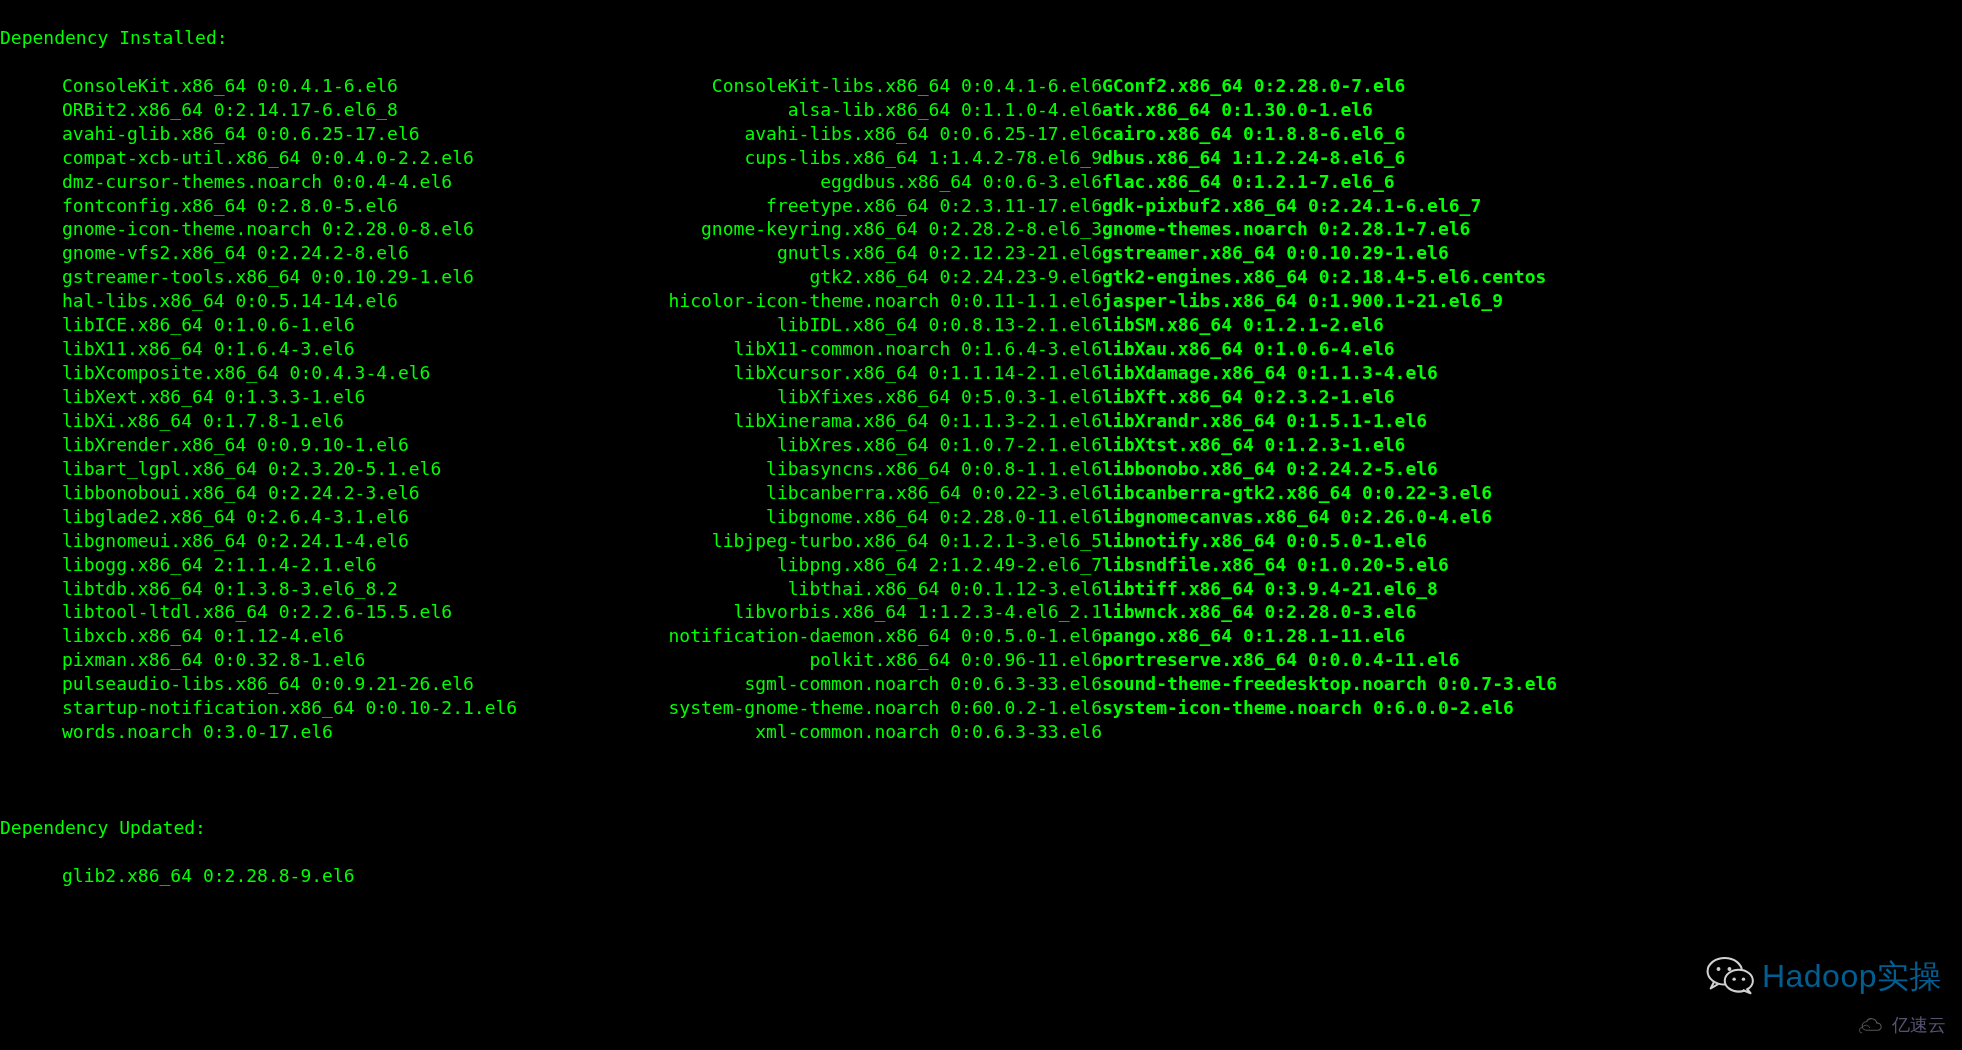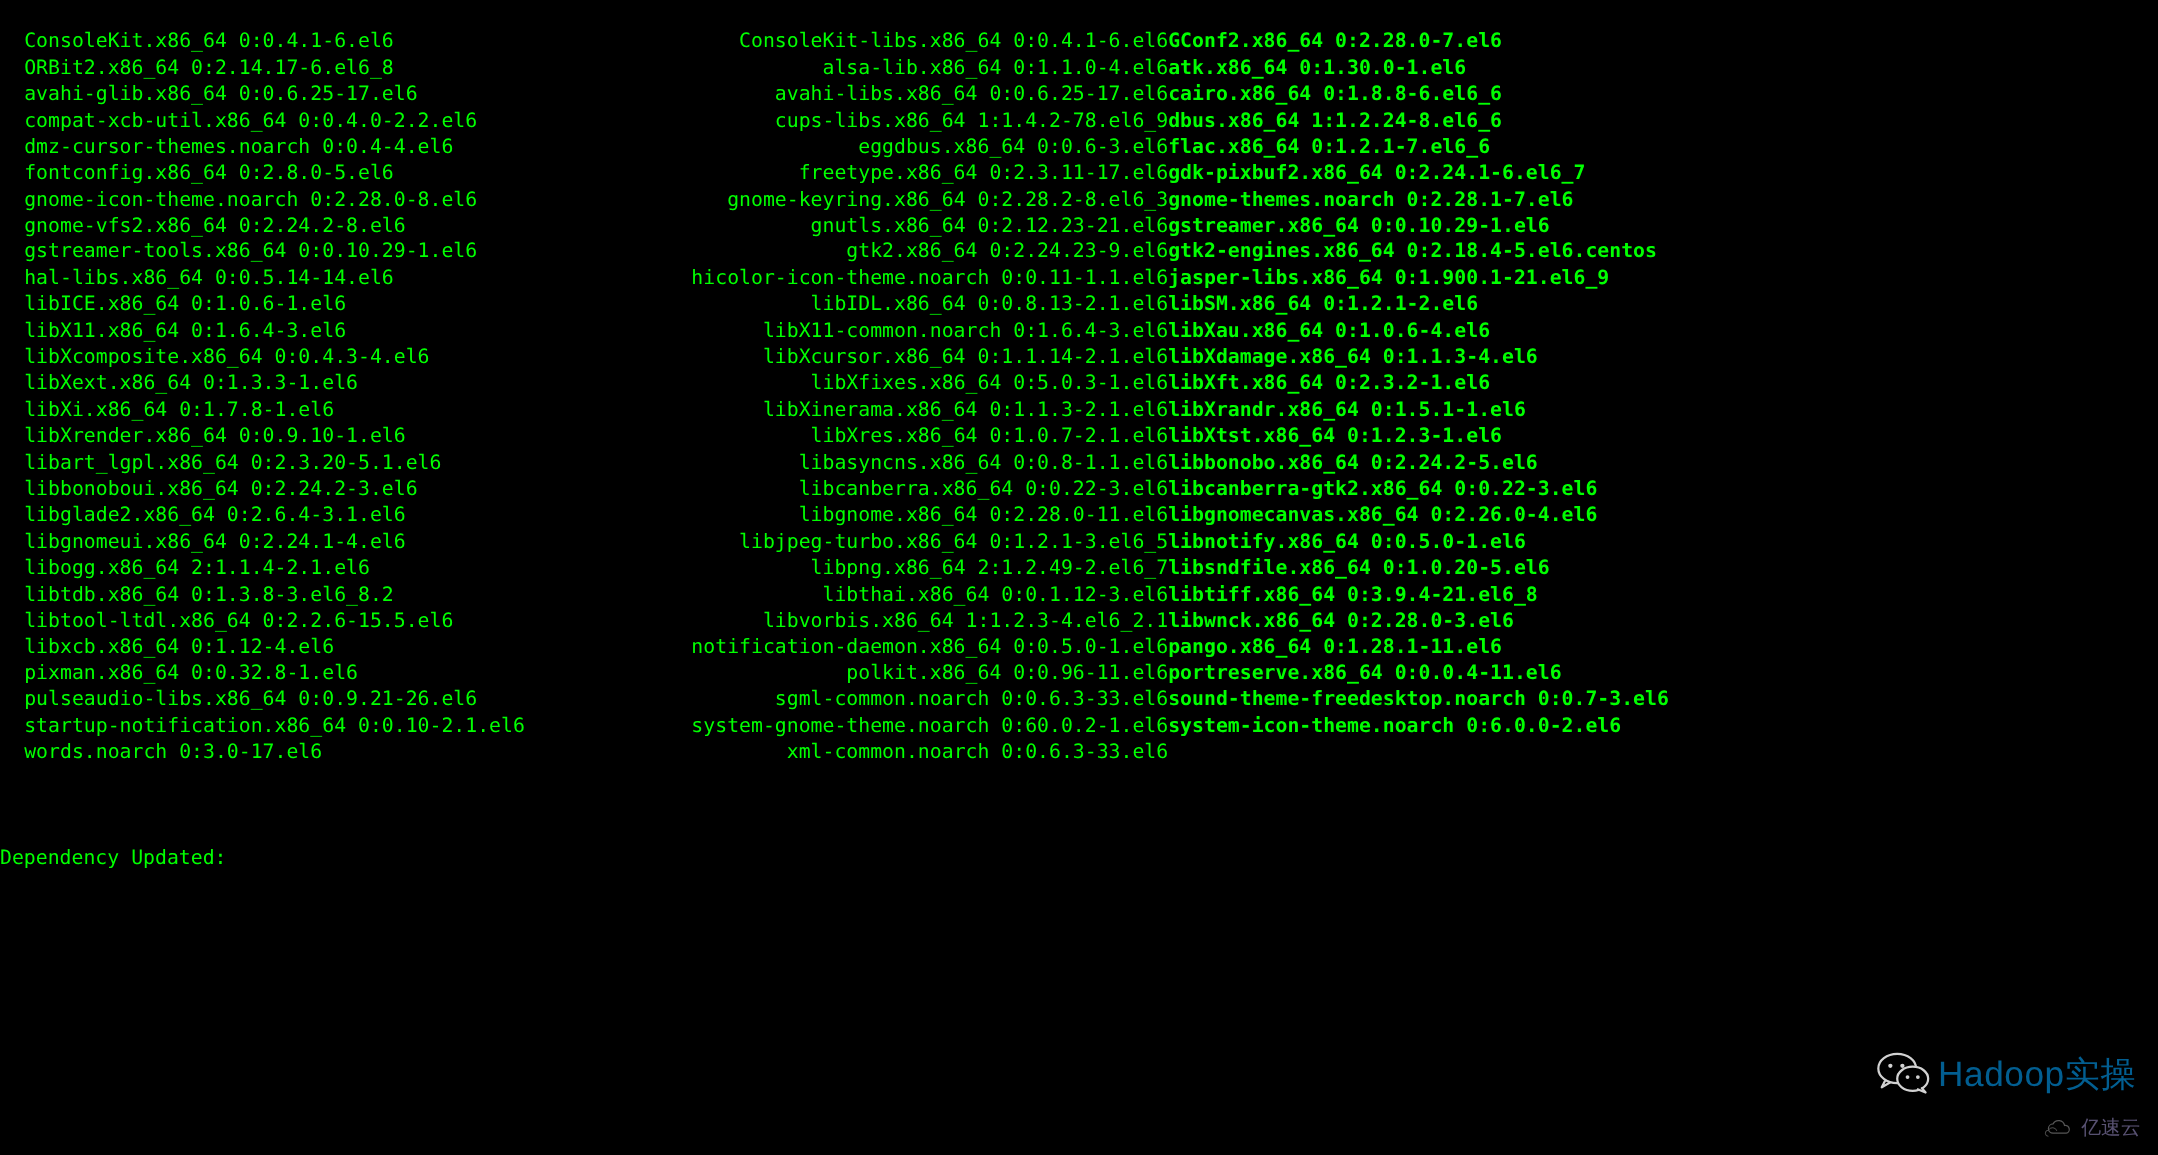--- a/index.html
+++ b/index.html
@@ -12,21 +12,21 @@
     line-height: 1.33;
     width: 1962px;
     height: 1050px;
     overflow: hidden;
     position: relative;
   }
   .term {
     white-space: pre;
     padding-top: 2px;
   }
-  .row { display: flex; }
+  .row { display: flex; margin-left: 40px; }
   .col { box-sizing: border-box; }
   .c0 { width: 550px; padding-left: 0; }
   .c1 { width: 490px; padding-left: 0; text-align: right; }
   .c2 { flex: 1; padding-left: 0; font-weight: bold; }
   .indent { padding-left: 22px; }
   .nowrap { white-space: pre; }
 
   
   .watermarks {
     position: absolute;
@@ -62,24 +62,25 @@
     font-size: 18px;
     opacity: 0.45;
     z-index: 4;
   }
   .yisu svg { width: 28px; height: 18px; display: inline-block; }
 </style>
 </head>
 <body>
 
 <div class="term">
+<div>Dependency Installed:</div>
 <div id="installed-rows"><div class="row indent"><div class="col c0 nowrap">ConsoleKit.x86_64 0:0.4.1-6.el6</div><div class="col c1 nowrap">ConsoleKit-libs.x86_64 0:0.4.1-6.el6</div><div class="col c2 nowrap">GConf2.x86_64 0:2.28.0-7.el6</div></div><div class="row indent"><div class="col c0 nowrap">ORBit2.x86_64 0:2.14.17-6.el6_8</div><div class="col c1 nowrap">alsa-lib.x86_64 0:1.1.0-4.el6</div><div class="col c2 nowrap">atk.x86_64 0:1.30.0-1.el6</div></div><div class="row indent"><div class="col c0 nowrap">avahi-glib.x86_64 0:0.6.25-17.el6</div><div class="col c1 nowrap">avahi-libs.x86_64 0:0.6.25-17.el6</div><div class="col c2 nowrap">cairo.x86_64 0:1.8.8-6.el6_6</div></div><div class="row indent"><div class="col c0 nowrap">compat-xcb-util.x86_64 0:0.4.0-2.2.el6</div><div class="col c1 nowrap">cups-libs.x86_64 1:1.4.2-78.el6_9</div><div class="col c2 nowrap">dbus.x86_64 1:1.2.24-8.el6_6</div></div><div class="row indent"><div class="col c0 nowrap">dmz-cursor-themes.noarch 0:0.4-4.el6</div><div class="col c1 nowrap">eggdbus.x86_64 0:0.6-3.el6</div><div class="col c2 nowrap">flac.x86_64 0:1.2.1-7.el6_6</div></div><div class="row indent"><div class="col c0 nowrap">fontconfig.x86_64 0:2.8.0-5.el6</div><div class="col c1 nowrap">freetype.x86_64 0:2.3.11-17.el6</div><div class="col c2 nowrap">gdk-pixbuf2.x86_64 0:2.24.1-6.el6_7</div></div><div class="row indent"><div class="col c0 nowrap">gnome-icon-theme.noarch 0:2.28.0-8.el6</div><div class="col c1 nowrap">gnome-keyring.x86_64 0:2.28.2-8.el6_3</div><div class="col c2 nowrap">gnome-themes.noarch 0:2.28.1-7.el6</div></div><div class="row indent"><div class="col c0 nowrap">gnome-vfs2.x86_64 0:2.24.2-8.el6</div><div class="col c1 nowrap">gnutls.x86_64 0:2.12.23-21.el6</div><div class="col c2 nowrap">gstreamer.x86_64 0:0.10.29-1.el6</div></div><div class="row indent"><div class="col c0 nowrap">gstreamer-tools.x86_64 0:0.10.29-1.el6</div><div class="col c1 nowrap">gtk2.x86_64 0:2.24.23-9.el6</div><div class="col c2 nowrap">gtk2-engines.x86_64 0:2.18.4-5.el6.centos</div></div><div class="row indent"><div class="col c0 nowrap">hal-libs.x86_64 0:0.5.14-14.el6</div><div class="col c1 nowrap">hicolor-icon-theme.noarch 0:0.11-1.1.el6</div><div class="col c2 nowrap">jasper-libs.x86_64 0:1.900.1-21.el6_9</div></div><div class="row indent"><div class="col c0 nowrap">libICE.x86_64 0:1.0.6-1.el6</div><div class="col c1 nowrap">libIDL.x86_64 0:0.8.13-2.1.el6</div><div class="col c2 nowrap">libSM.x86_64 0:1.2.1-2.el6</div></div><div class="row indent"><div class="col c0 nowrap">libX11.x86_64 0:1.6.4-3.el6</div><div class="col c1 nowrap">libX11-common.noarch 0:1.6.4-3.el6</div><div class="col c2 nowrap">libXau.x86_64 0:1.0.6-4.el6</div></div><div class="row indent"><div class="col c0 nowrap">libXcomposite.x86_64 0:0.4.3-4.el6</div><div class="col c1 nowrap">libXcursor.x86_64 0:1.1.14-2.1.el6</div><div class="col c2 nowrap">libXdamage.x86_64 0:1.1.3-4.el6</div></div><div class="row indent"><div class="col c0 nowrap">libXext.x86_64 0:1.3.3-1.el6</div><div class="col c1 nowrap">libXfixes.x86_64 0:5.0.3-1.el6</div><div class="col c2 nowrap">libXft.x86_64 0:2.3.2-1.el6</div></div><div class="row indent"><div class="col c0 nowrap">libXi.x86_64 0:1.7.8-1.el6</div><div class="col c1 nowrap">libXinerama.x86_64 0:1.1.3-2.1.el6</div><div class="col c2 nowrap">libXrandr.x86_64 0:1.5.1-1.el6</div></div><div class="row indent"><div class="col c0 nowrap">libXrender.x86_64 0:0.9.10-1.el6</div><div class="col c1 nowrap">libXres.x86_64 0:1.0.7-2.1.el6</div><div class="col c2 nowrap">libXtst.x86_64 0:1.2.3-1.el6</div></div><div class="row indent"><div class="col c0 nowrap">libart_lgpl.x86_64 0:2.3.20-5.1.el6</div><div class="col c1 nowrap">libasyncns.x86_64 0:0.8-1.1.el6</div><div class="col c2 nowrap">libbonobo.x86_64 0:2.24.2-5.el6</div></div><div class="row indent"><div class="col c0 nowrap">libbonoboui.x86_64 0:2.24.2-3.el6</div><div class="col c1 nowrap">libcanberra.x86_64 0:0.22-3.el6</div><div class="col c2 nowrap">libcanberra-gtk2.x86_64 0:0.22-3.el6</div></div><div class="row indent"><div class="col c0 nowrap">libglade2.x86_64 0:2.6.4-3.1.el6</div><div class="col c1 nowrap">libgnome.x86_64 0:2.28.0-11.el6</div><div class="col c2 nowrap">libgnomecanvas.x86_64 0:2.26.0-4.el6</div></div><div class="row indent"><div class="col c0 nowrap">libgnomeui.x86_64 0:2.24.1-4.el6</div><div class="col c1 nowrap">libjpeg-turbo.x86_64 0:1.2.1-3.el6_5</div><div class="col c2 nowrap">libnotify.x86_64 0:0.5.0-1.el6</div></div><div class="row indent"><div class="col c0 nowrap">libogg.x86_64 2:1.1.4-2.1.el6</div><div class="col c1 nowrap">libpng.x86_64 2:1.2.49-2.el6_7</div><div class="col c2 nowrap">libsndfile.x86_64 0:1.0.20-5.el6</div></div><div class="row indent"><div class="col c0 nowrap">libtdb.x86_64 0:1.3.8-3.el6_8.2</div><div class="col c1 nowrap">libthai.x86_64 0:0.1.12-3.el6</div><div class="col c2 nowrap">libtiff.x86_64 0:3.9.4-21.el6_8</div></div><div class="row indent"><div class="col c0 nowrap">libtool-ltdl.x86_64 0:2.2.6-15.5.el6</div><div class="col c1 nowrap">libvorbis.x86_64 1:1.2.3-4.el6_2.1</div><div class="col c2 nowrap">libwnck.x86_64 0:2.28.0-3.el6</div></div><div class="row indent"><div class="col c0 nowrap">libxcb.x86_64 0:1.12-4.el6</div><div class="col c1 nowrap">notification-daemon.x86_64 0:0.5.0-1.el6</div><div class="col c2 nowrap">pango.x86_64 0:1.28.1-11.el6</div></div><div class="row indent"><div class="col c0 nowrap">pixman.x86_64 0:0.32.8-1.el6</div><div class="col c1 nowrap">polkit.x86_64 0:0.96-11.el6</div><div class="col c2 nowrap">portreserve.x86_64 0:0.0.4-11.el6</div></div><div class="row indent"><div class="col c0 nowrap">pulseaudio-libs.x86_64 0:0.9.21-26.el6</div><div class="col c1 nowrap">sgml-common.noarch 0:0.6.3-33.el6</div><div class="col c2 nowrap">sound-theme-freedesktop.noarch 0:0.7-3.el6</div></div><div class="row indent"><div class="col c0 nowrap">startup-notification.x86_64 0:0.10-2.1.el6</div><div class="col c1 nowrap">system-gnome-theme.noarch 0:60.0.2-1.el6</div><div class="col c2 nowrap">system-icon-theme.noarch 0:6.0.0-2.el6</div></div><div class="row indent"><div class="col c0 nowrap">words.noarch 0:3.0-17.el6</div><div class="col c1 nowrap">xml-common.noarch 0:0.6.3-33.el6</div><div class="col c2 nowrap"></div></div></div>
 <div>&nbsp;</div>
 <div>Dependency Updated:</div>
-<div id="updated-rows"><div class="row indent"></div></div>
+<div id="updated-rows"><div class="row indent"><div class="col nowrap" style="flex: 1 1 0%;">glib2.x86_64 0:2.28.8-9.el6</div></div></div>
 <div>&nbsp;</div>
 </div>
 
 <div class="watermarks">
   <span class="wechat-bubble">
     <svg viewBox="0 0 64 56">
       <ellipse cx="24" cy="22" rx="22" ry="17" fill="none" stroke="#e8e8e8" stroke-width="2.6"></ellipse>
       <ellipse cx="42" cy="34" rx="18" ry="14" fill="#000" stroke="#e8e8e8" stroke-width="2.6"></ellipse>
       <circle cx="16" cy="19" r="2.5" fill="#e8e8e8"></circle>
       <circle cx="30" cy="19" r="2.5" fill="#e8e8e8"></circle>

